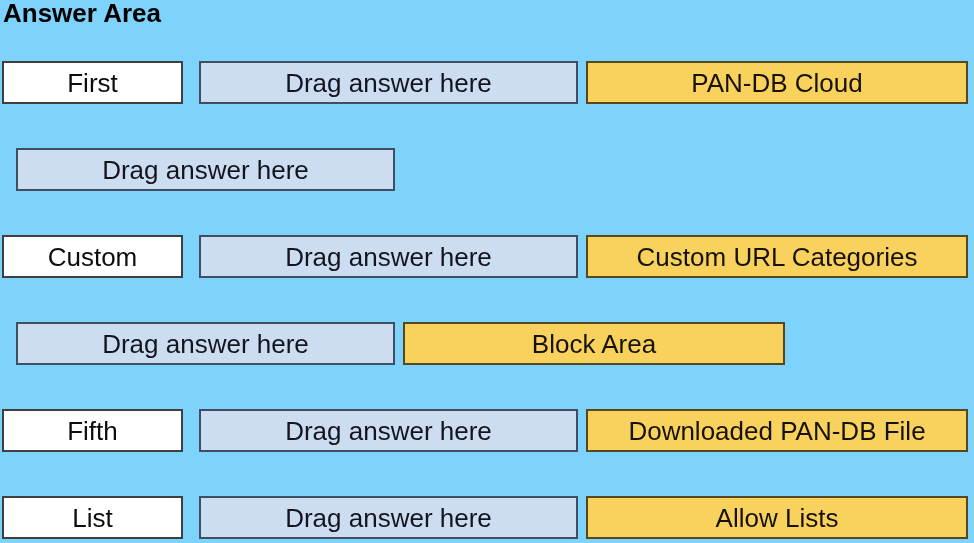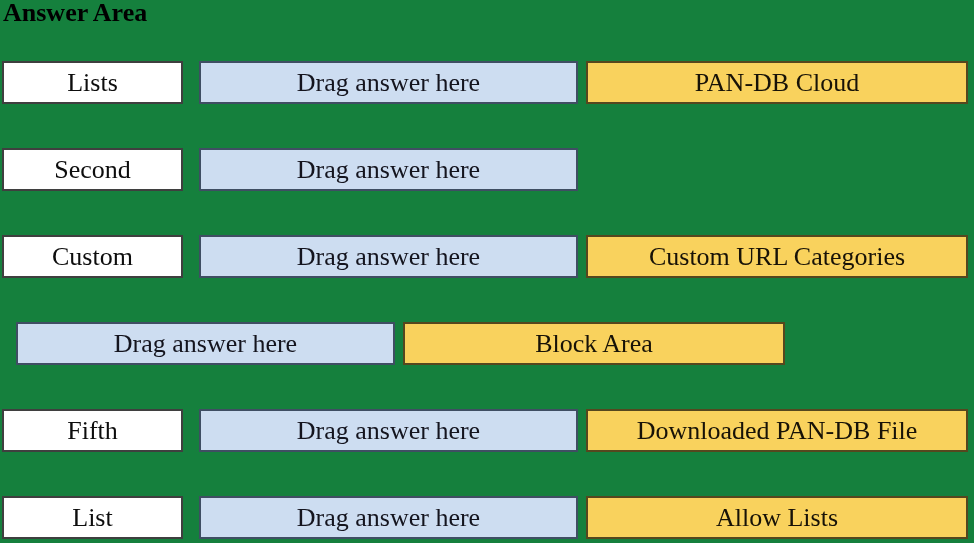--- a/index.html
+++ b/index.html
@@ -4,23 +4,23 @@
 <style>
   html, body {
     margin: 0;
     padding: 0;
     background: #ffffff;
   }
   .page {
     position: relative;
     width: 974px;
     height: 543px;
-    background: #15803d;
+    background: #7dd3fc;
     overflow: hidden;
-    font-family: Liberation Serif, serif;
+    font-family: Liberation Sans, sans-serif;
   }
   .title {
     position: absolute;
     top: -2px;
     left: 3px;
     font-size: 26px;
     line-height: 30px;
     font-weight: bold;
     color: #000000;
     white-space: nowrap;
@@ -75,34 +75,31 @@
 <body>
 
 <div class="page">
 
   <div class="title">Answer Area</div>
 
   <div class="rows">
 
     <div class="row">
       <div class="box ordinal">
-        <span>Lists</span>
+        <span>First</span>
       </div>
       <div class="box drop">
         <span>Drag answer here</span>
       </div>
       <div class="box answer">
         <span>PAN-DB Cloud</span>
       </div>
     </div>
 
     <div class="row">
-      <div class="box ordinal">
-        <span>Second</span>
-      </div>
       <div class="box drop">
         <span>Drag answer here</span>
       </div>
     </div>
 
     <div class="row">
       <div class="box ordinal">
         <span>Custom</span>
       </div>
       <div class="box drop">

